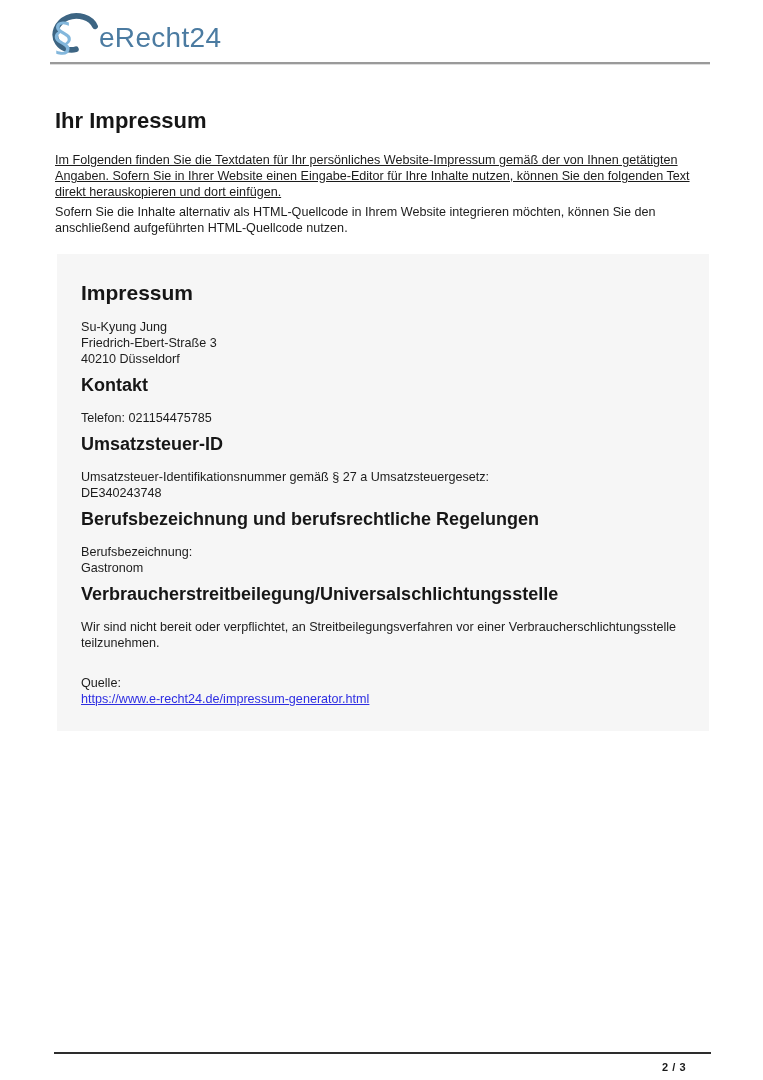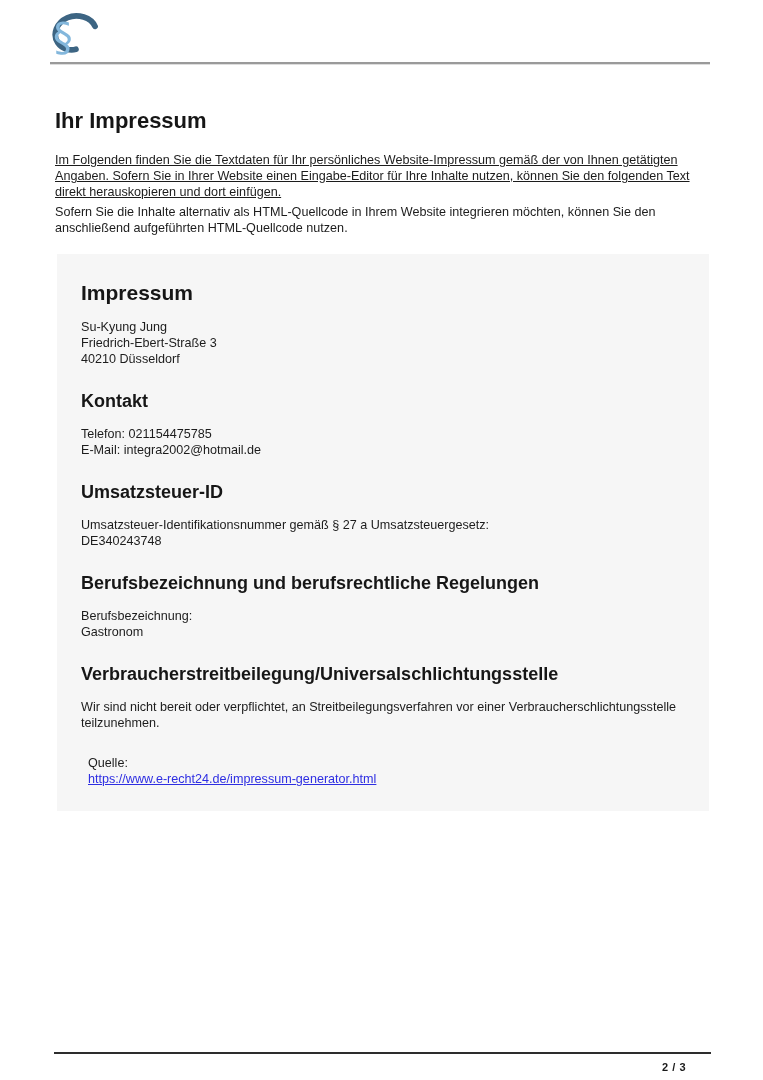--- a/index.html
+++ b/index.html
@@ -74,29 +74,29 @@
     background: var(--box-background);
     padding: 26px 24px 24px 24px;
   }
   .box-title {
     font-size: 21px;
     line-height: 25px;
     font-weight: bold;
     color: #161616;
   }
   .box-subtitle {
-    margin-top: 23px;
+    margin-top: 7px;
     font-size: 18px;
     line-height: 22px;
     font-weight: bold;
     color: #161616;
   }
   .box-block { margin-top: 14px; }
   .line { display: block; }
-  .quelle-block { margin-top: 24px; margin-left: 7px; }
+  .quelle-block { margin-top: 24px; }
   .source-link {
     color: var(--link-blue);
     text-decoration: underline;
     cursor: pointer;
   }
   
   .footer {
     position: absolute;
     left: 54px;
     top: 1040px;
@@ -119,20 +119,21 @@
 <div class="page">
 
   <div class="header">
     <div class="logo">
       <span>
         <svg class="logo-icon-svg" width="48" height="44" viewBox="0 0 50 46" aria-hidden="true">
           <path class="swoosh" d="M47 15 C43 6 29 1 18 6 C7 11 2 23 8 32 C12 38 20 41 27 39" fill="none" stroke-width="6" stroke-linecap="round"></path>
           <text class="par-glyph" x="3" y="41" font-size="41" font-family="DejaVu Sans, sans-serif">§</text>
         </svg>
       </span>
+      <span class="logo-text">eRecht24</span>
     </div>
   </div>
 
   <div class="main">
 
     <h1 class="page-title">Ihr Impressum</h1>
 
     <p class="body-text intro-p1">Im Folgenden finden Sie die Textdaten für Ihr persönliches Website-Impressum gemäß der von Ihnen getätigten Angaben. Sofern Sie in Ihrer Website einen Eingabe-Editor für Ihre Inhalte nutzen, können Sie den folgenden Text direkt herauskopieren und dort einfügen.</p>
     <p class="body-text intro-p2">Sofern Sie die Inhalte alternativ als HTML-Quellcode in Ihrem Website integrieren möchten, können Sie den anschließend aufgeführten HTML-Quellcode nutzen.</p>
 
@@ -143,21 +144,20 @@
 
       <p class="body-text box-block">
         <span class="line">Su-Kyung Jung</span>
         <span class="line">Friedrich-Ebert-Straße 3</span>
         <span class="line">40210 Düsseldorf</span>
       </p>
 
       <h4 class="box-subtitle">Kontakt</h4>
       <p class="body-text box-block">
         <span class="line">Telefon: 021154475785</span>
-        <span class="line">E-Mail: integra2002@hotmail.de</span>
       </p>
 
       <h4 class="box-subtitle">Umsatzsteuer-ID</h4>
       <p class="body-text box-block">
         <span class="line">Umsatzsteuer-Identifikationsnummer gemäß § 27 a Umsatzsteuergesetz:</span>
         <span class="line">DE340243748</span>
       </p>
 
       <h4 class="box-subtitle">Berufsbezeichnung und berufsrechtliche Regelungen</h4>
       <p class="body-text box-block">

